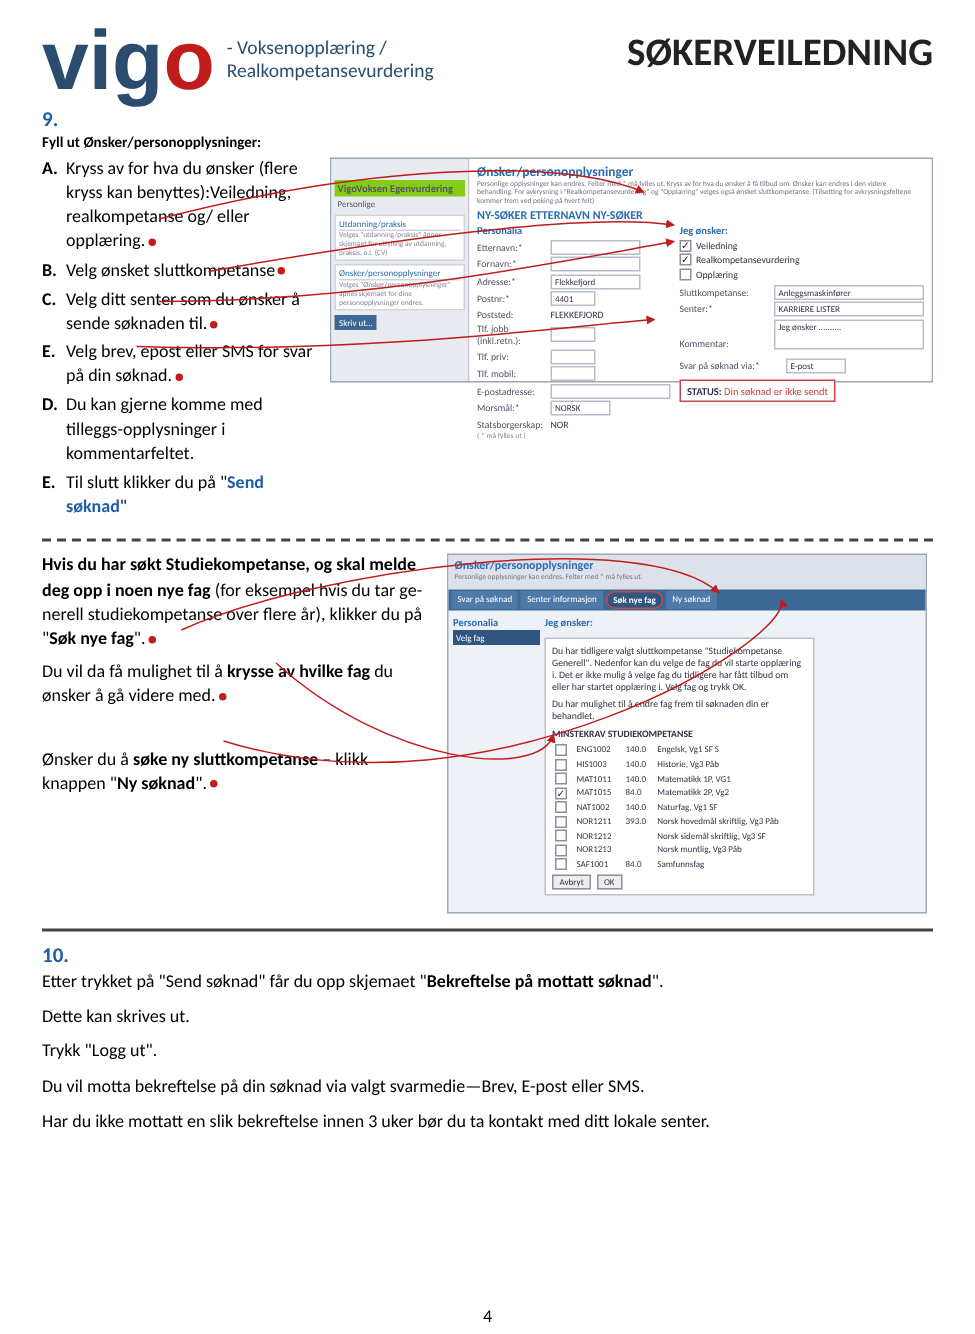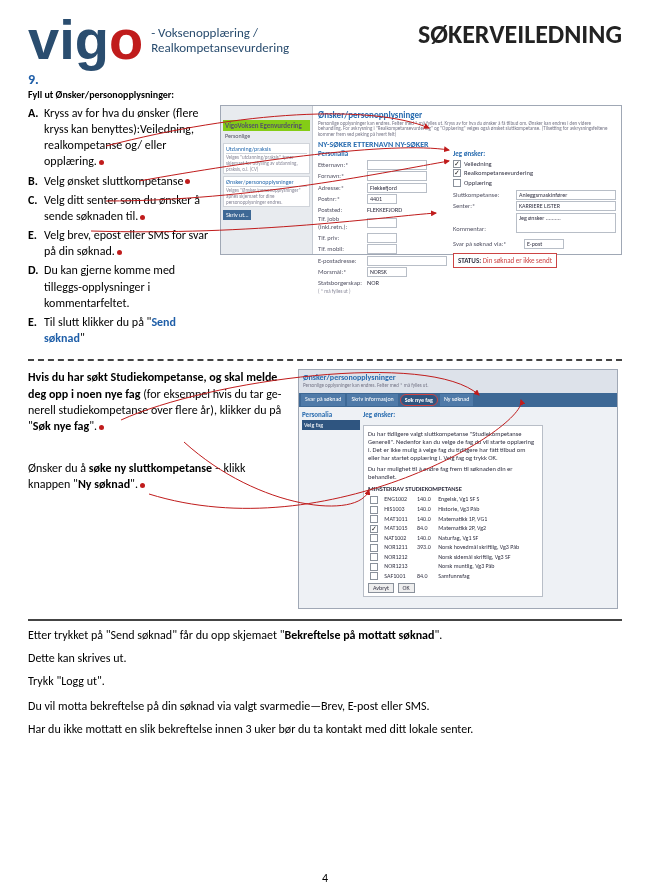--- a/index.html
+++ b/index.html
@@ -239,30 +239,31 @@
         </div>
       </div>
     </div>
   </div>
 
   <div class="dashed"></div>
 
   <div class="block-mid-cols">
     <div class="mid-left">
       <p><span class="bold">Hvis du har søkt Studiekompetanse, og skal melde deg opp i noen nye fag</span><span> (for eksempel hvis du tar ge-nerell studiekompetanse over flere år), klikker du på "</span><span class="bold">Søk nye fag</span><span>".</span><span class="red-dot"></span></p>
+      <p><span>Du vil da få mulighet til å </span><span class="bold">krysse av hvilke fag</span><span> du ønsker å gå videre med.</span><span class="red-dot"></span></p>
       <p style="margin-top:26px"><span>Ønsker du å </span><span class="bold">søke ny sluttkompetanse</span><span> – klikk knappen "</span><span class="bold">Ny søknad</span><span>".</span><span class="red-dot"></span></p>
     </div>
     <div class="ss2">
       <div class="ss2-top">
         <div class="ss-h" style="font-size:8px">Ønsker/personopplysninger</div>
         <div class="ss-lead">Personlige opplysninger kan endres. Felter med * må fylles ut.</div>
       </div>
       <div class="ss2-tabs">
         <div class="ss2-tab">Svar på søknad</div>
-        <div class="ss2-tab">Skriv informasjon</div>
+        <div class="ss2-tab">Senter informasjon</div>
         <div class="ss2-tab active">Søk nye fag</div>
         <div class="ss2-tab">Ny søknad</div>
       </div>
       <div class="ss2-body">
         <div class="ss2-side">
           <div class="ss-sect">Personalia</div>
           <div class="ss2-side-h">Velg fag</div>
         </div>
         <div class="ss2-right">
           <div class="ss-sect">Jeg ønsker:</div>
@@ -350,20 +351,21 @@
         <path d="M92,50 C180,10 400,-20 450,25" stroke="#c01c1c" stroke-width="1" fill="none" marker-end="url(#ah2)"></path>
         <path d="M155,72 C230,140 330,150 340,120" stroke="#c01c1c" stroke-width="1" fill="none" marker-end="url(#ah2)"></path>
         <path d="M120,124 C300,180 500,56 492,30" stroke="#c01c1c" stroke-width="1" fill="none" marker-end="url(#ah2)"></path>
       </svg>
     </div>
   </div>
 
   <div class="section-hr"></div>
 
   <div class="block10">
+    <div class="step-num">10.</div>
     <p><span>Etter trykket på "Send søknad" får du opp skjemaet "</span><span class="bold">Bekreftelse på mottatt søknad</span><span>".</span></p>
     <p>Dette kan skrives ut.</p>
     <p>Trykk "Logg ut".</p>
     <p style="margin-top:8px">Du vil motta bekreftelse på din søknad via valgt svarmedie—Brev, E-post eller SMS.</p>
     <p>Har du ikke mottatt en slik bekreftelse innen 3 uker bør du ta kontakt med ditt lokale senter.</p>
   </div>
 
   <div class="page-num">4</div>
 </div>
 

